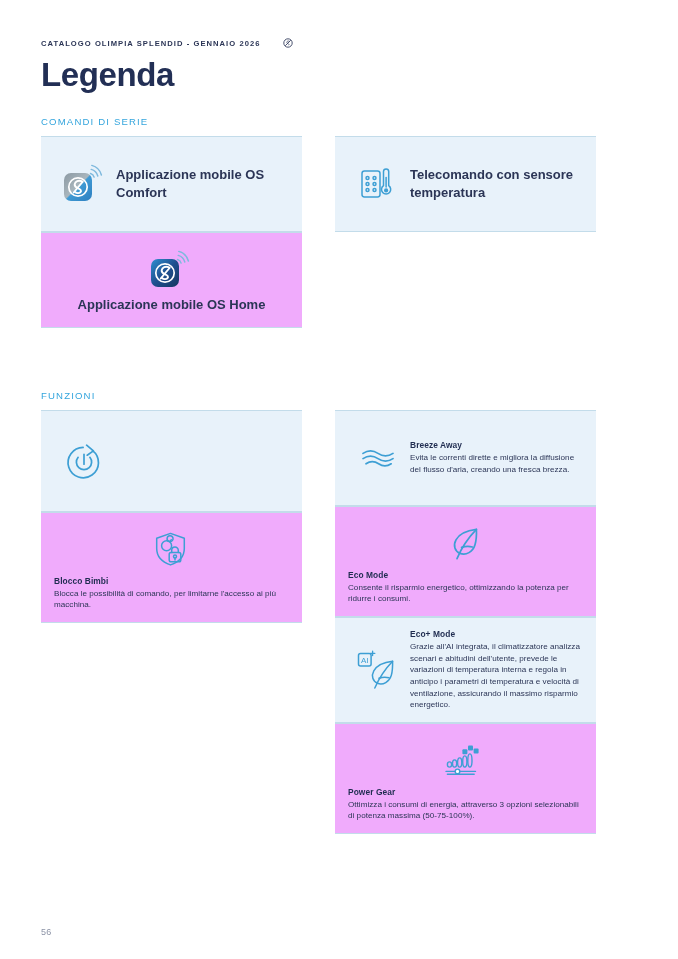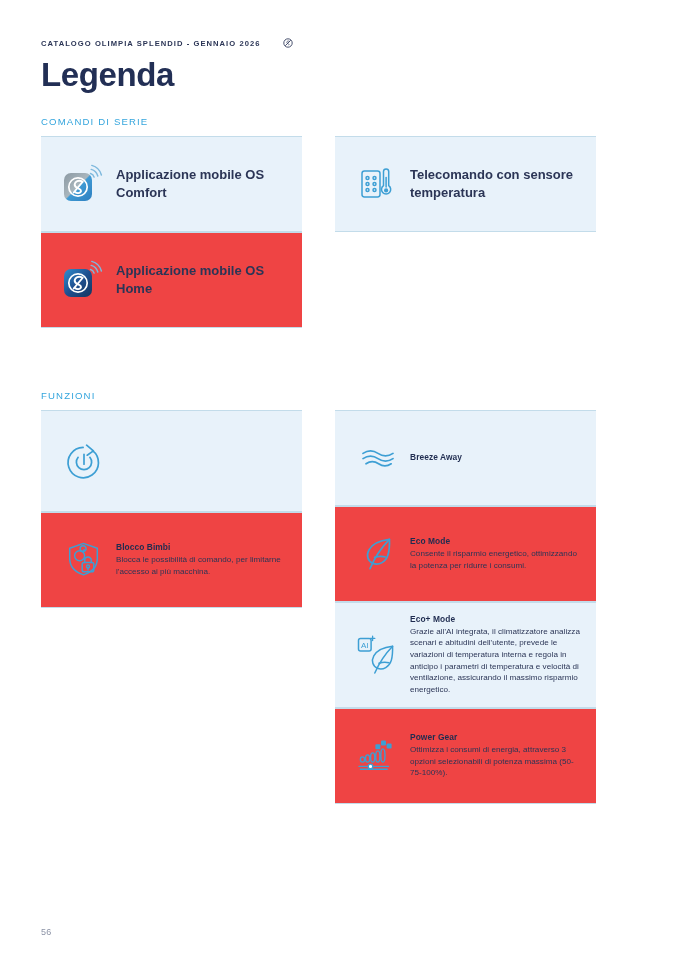--- a/index.html
+++ b/index.html
@@ -51,21 +51,21 @@
 
   
   .card {
     display: flex; align-items: center;
     border-top: 1.3px solid #c3dcea;
     border-bottom: 1.3px solid #c3dcea;
     padding: 11px 13px;
     min-height: 96px;
   }
   .card.shaded { background: #e8f2fa; }
-  .card.plain  { background: #ef4444; }
+  .card.plain  { background: #f0abfc; flex-direction: column; }
   .card-icon {
     flex: 0 0 auto;
     width: 52px; height: 52px;
     display: flex; align-items: center; justify-content: flex-end;
     margin-right: 10px;
   }
   .card-icon svg { display: block; }
   .card-body { flex: 1 1 auto; min-width: 0; }
   .card-title {
     font-size: 8.4px; font-weight: 700; color: #1f2c50;
@@ -240,20 +240,21 @@
         <div class="card shaded">
           <div class="card-icon">
             <svg width="44" height="44" viewBox="0 0 44 44" fill="none" stroke="#3d9fd4" stroke-width="1.7" stroke-linecap="round">
               <path d="M7 17.4 c5-3.4 10-3.4 15 0 c5 3.4 10 3.4 15 0"></path>
               <path d="M7 22.6 c5-3.4 10-3.4 15 0 c5 3.4 10 3.4 15 0"></path>
               <path d="M10 27.8 c4.2-2.8 8.4-2.8 12.6 0 c4.2 2.8 8.4 2.8 12.6 0"></path>
             </svg>
           </div>
           <div class="card-body">
             <div class="card-title">Breeze Away</div>
+            <div class="card-desc">Evita le correnti dirette e migliora la diffusione del flusso d'aria, creando una fresca brezza.</div>
           </div>
         </div>
 
         <div class="card plain">
           <div class="card-icon">
             <svg width="44" height="44" viewBox="0 0 44 44" fill="none" stroke="#3d9fd4" stroke-width="1.7" stroke-linecap="round" stroke-linejoin="round">
               <path d="M33.4 7.4 c-9.8 1.2-17.2 4.6-20.4 10.4 c-3.2 5.8-1 11.6 4 13.6 c6 2.4 13-1.6 15-8.6 c1.6-5.6 1.6-11 1.4-15.4 z"></path>
               <path d="M33.4 7.4 C26 15 19.6 23.4 14 36.6"></path>
               <path d="M18.6 25.4 c3.6-1.2 7.4-1.4 10.8-.4"></path>
             </svg>

